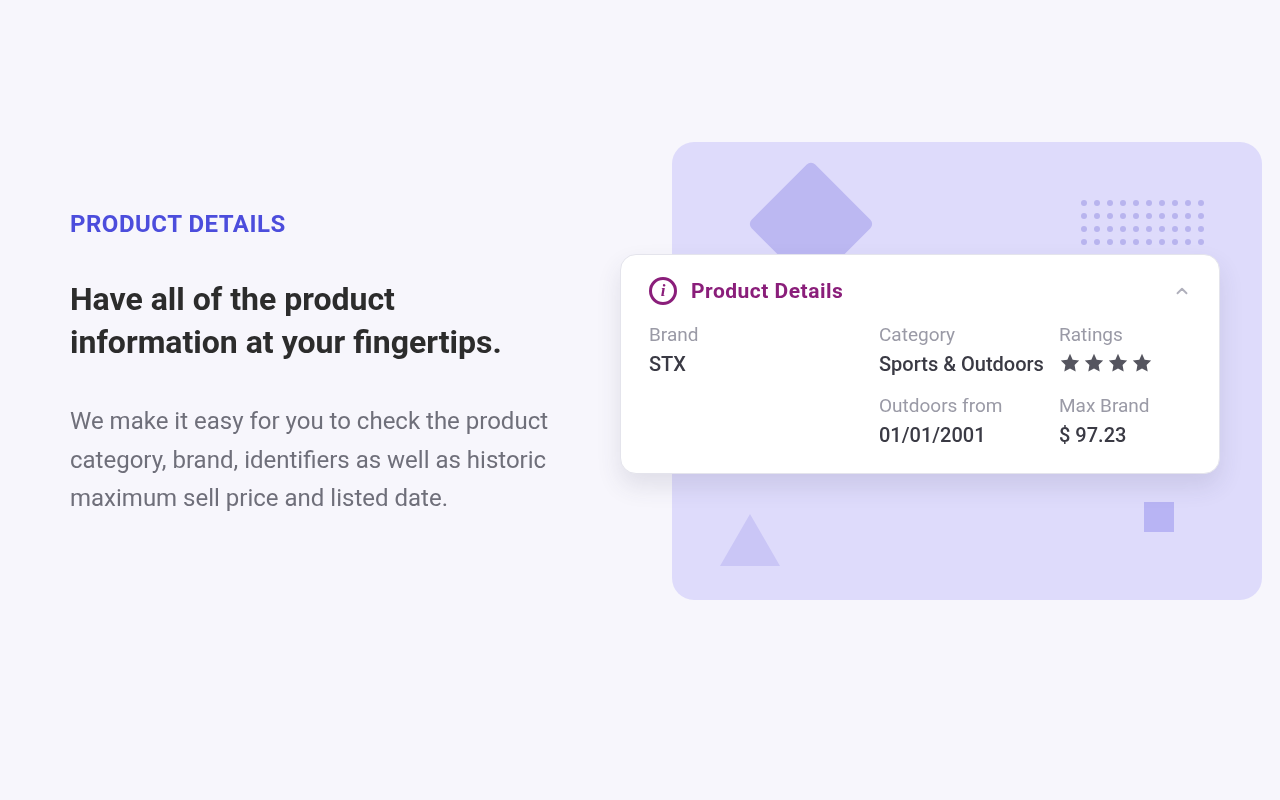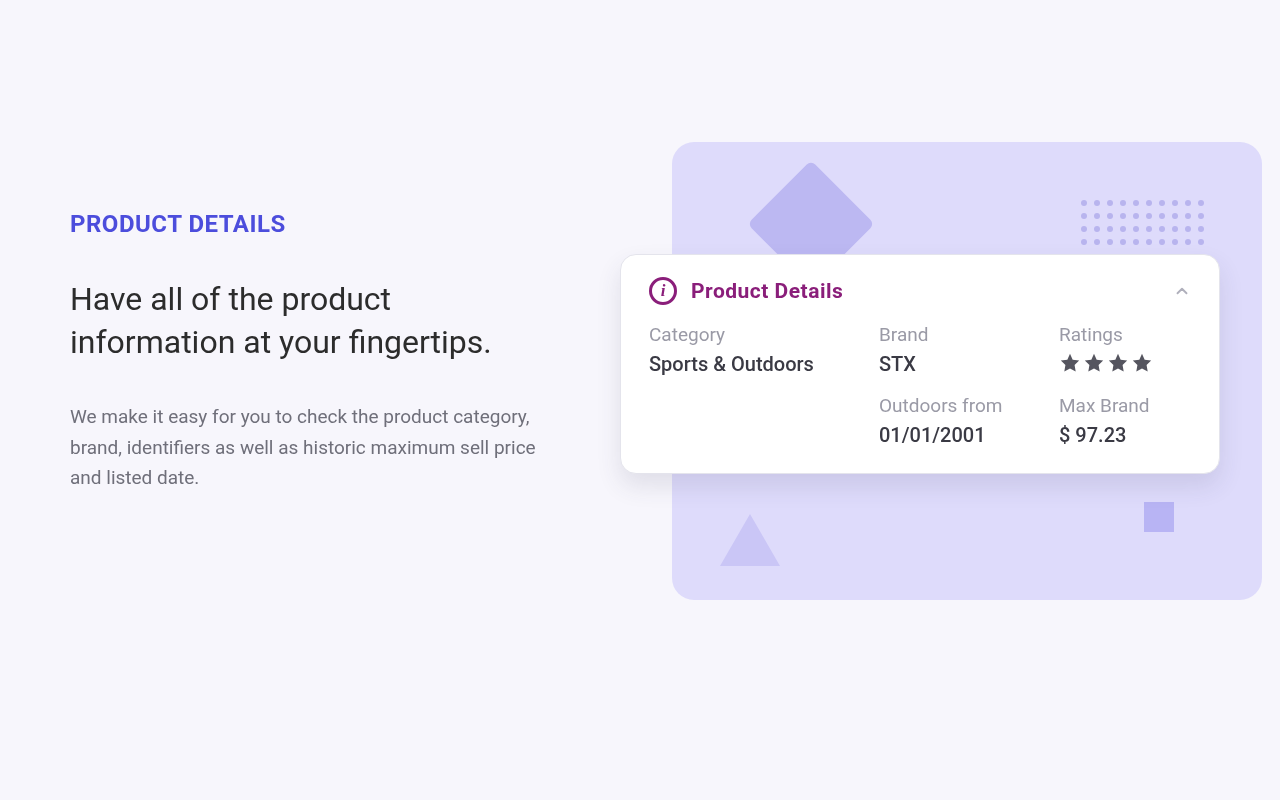--- a/index.html
+++ b/index.html
@@ -25,27 +25,27 @@
   }
   .eyebrow {
     font-size: 24px;
     font-weight: 700;
     color: #4c4ddc;
     letter-spacing: 0.5px;
     margin-bottom: 40px;
   }
   .headline {
     font-size: 32px;
-    font-weight: 400;
+    font-weight: 700;
     color: #2c2c2c;
     line-height: 1.35;
     margin-bottom: 38px;
   }
   .body-text {
-    font-size: 19px;
+    font-size: 24px;
     color: #6f6f7a;
     line-height: 1.6;
   }
   .right-col {
     position: absolute;
     left: 672px;
     top: 142px;
     width: 590px;
     height: 458px;
     background: #dedbfb;
@@ -228,28 +228,28 @@
     <div class="info-icon">i</div>
     <div class="card-title">Product  Details</div>
     <div class="chevron">
       <svg viewBox="0 0 24 24" fill="none" stroke="currentColor" stroke-width="2.5" stroke-linecap="round" stroke-linejoin="round">
           <polyline points="18 15 12 9 6 15"></polyline>
         </svg>
     </div>
   </div>
   <div class="grid">
     <div>
+      <div class="field-label">Brand</div>
+      <div class="field-value">STX</div>
+    </div>
+    <div>
       <div class="field-label">Category</div>
       <div class="field-value">Sports &amp; Outdoors</div>
     </div>
     <div>
-      <div class="field-label">Brand</div>
-      <div class="field-value">STX</div>
-    </div>
-    <div>
       <div class="field-label">Ratings</div>
       <div class="stars">
         <span class="star"><svg viewBox="0 0 24 24" fill="currentColor">
               <path d="M12 2l2.9 6.5L22 9.3l-5 4.9 1.2 7.1L12 18l-6.2 3.3L7 14.2 2 9.3l7.1-.8z"></path>
             </svg></span>
         <span class="star"><svg viewBox="0 0 24 24" fill="currentColor">
               <path d="M12 2l2.9 6.5L22 9.3l-5 4.9 1.2 7.1L12 18l-6.2 3.3L7 14.2 2 9.3l7.1-.8z"></path>
             </svg></span>
         <span class="star"><svg viewBox="0 0 24 24" fill="currentColor">
               <path d="M12 2l2.9 6.5L22 9.3l-5 4.9 1.2 7.1L12 18l-6.2 3.3L7 14.2 2 9.3l7.1-.8z"></path>

